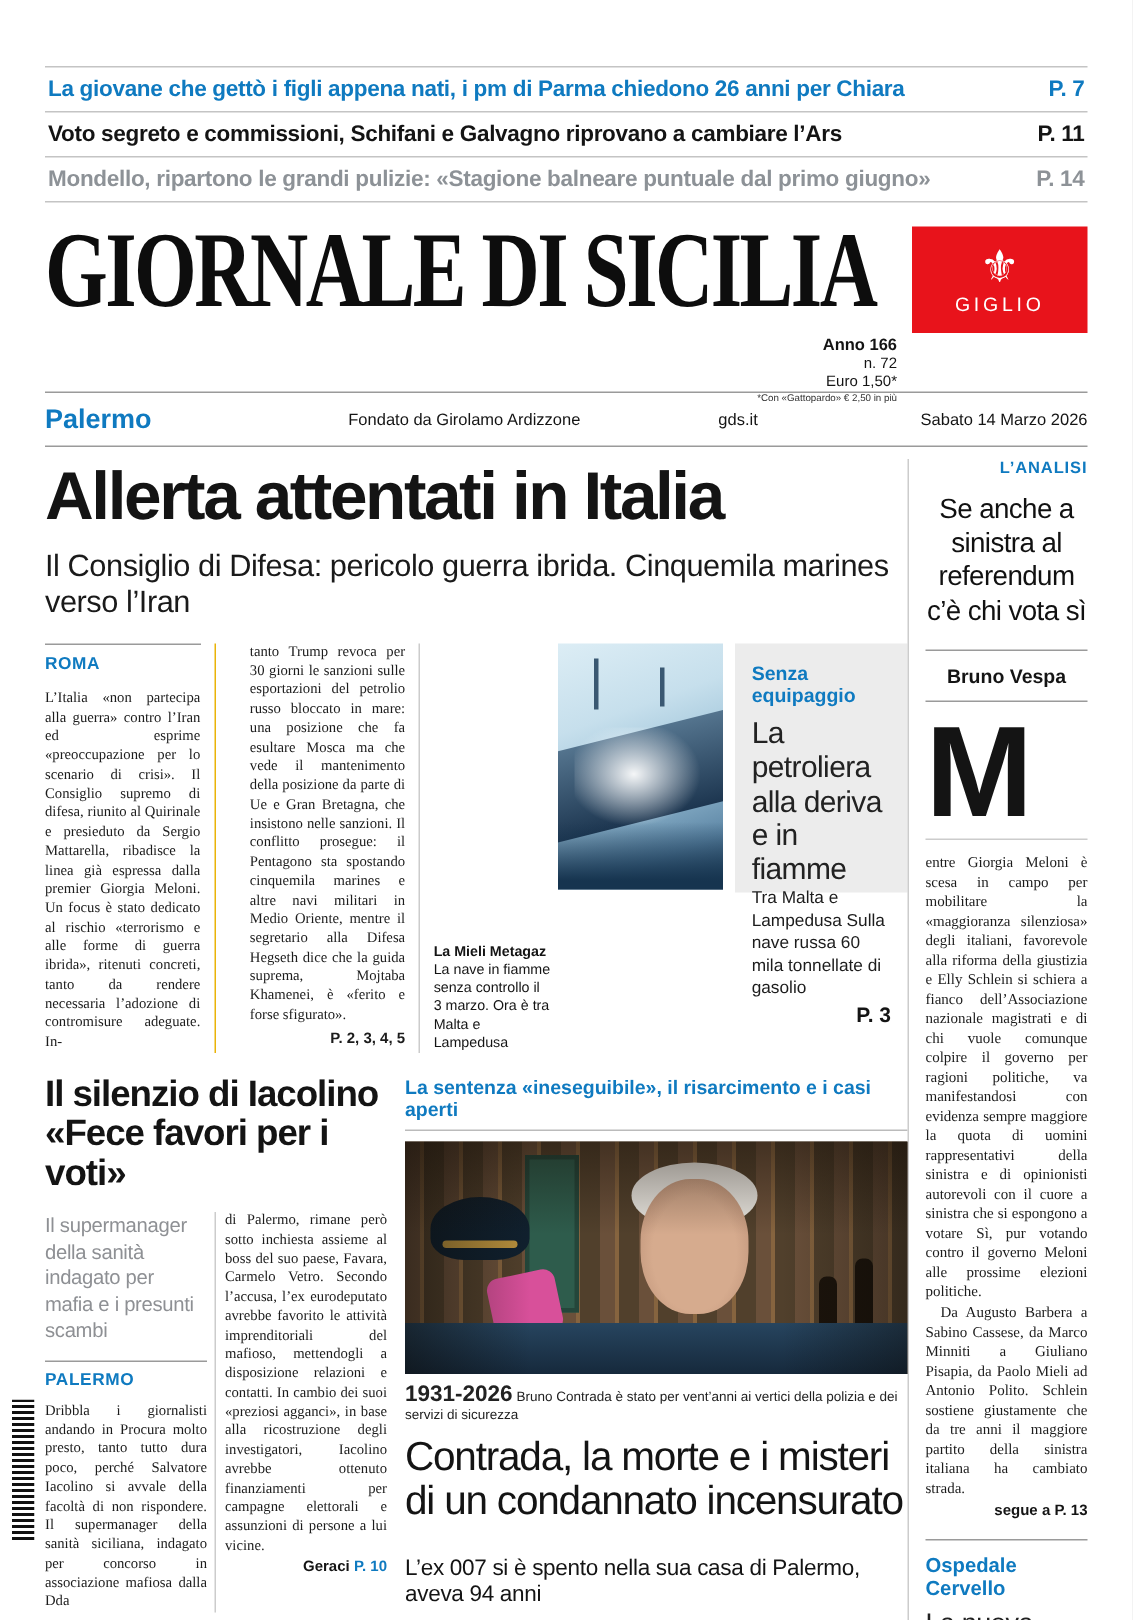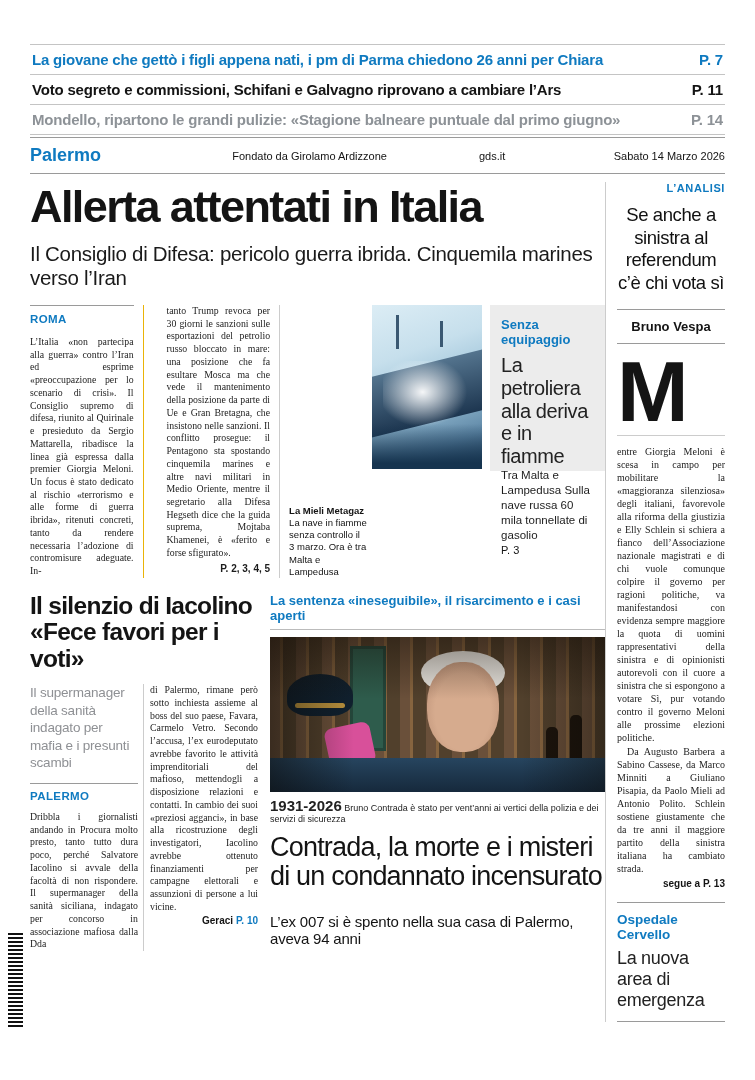--- a/index.html
+++ b/index.html
@@ -59,21 +59,21 @@
   .sp-mast1{left:22%}.sp-mast2{left:62%;height:26px;top:10%}
   .sp-smoke{position:absolute;left:10%;top:34%;width:80%;height:42%;
             background:radial-gradient(ellipse at 45% 45%,rgba(255,255,255,.95),rgba(255,255,255,0) 65%)}
   .sp-sea{position:absolute;bottom:-4px;left:0;right:0;height:30%;
           background:linear-gradient(180deg,rgba(20,40,60,0),#16344f 80%)}
   .tanker-box{width:118px;margin-left:8px;background:#ececec;padding:12px 11px;box-sizing:border-box;
               height:166px;display:flex;flex-direction:column}
   .tk-kicker{color:#0f7ac0;font-weight:bold;font-size:13px}
   .tk-title{font-size:20px;line-height:1.14;letter-spacing:-.4px;margin-top:7px;color:#222}
   .tk-text{font-size:11.5px;line-height:1.3;margin-top:auto;color:#1c1c1c}
-  .tk-page{font-weight:normal;font-size:11px;margin-top:1px}
+  .tk-page{text-align:right;font-weight:bold;font-size:14px;margin-top:1px}
   
   .second-row{display:flex;margin-top:15px}
   .iac{width:228px}
   .iac-h2{font-size:24.5px;font-weight:bold;line-height:1.08;letter-spacing:-.7px;margin:0}
   .iac-cols{display:flex;margin-top:12px}
   .iac-left{width:108px}
   .iac-right{width:108px;border-left:1px solid #ccc;margin-left:5px;padding-left:6px}
   .standfirst{color:#8e9094;font-size:13.5px;line-height:1.3;letter-spacing:-.2px}
   .iac-body{font-family:"Liberation Serif",serif;font-size:9.8px;line-height:1.3;text-align:justify;color:#1c1c1c}
   .byline{font-size:10px;font-weight:bold;text-align:right;margin-top:2px}
@@ -132,20 +132,33 @@
       <div class="tb-row">
         <span class="tb-text c-dark">Voto segreto e commissioni, Schifani e Galvagno riprovano a cambiare l’Ars</span>
         <span class="tb-page c-dark">P. 11</span>
       </div>
       <div class="tb-row">
         <span class="tb-text c-gray">Mondello, ripartono le grandi pulizie: «Stagione balneare puntuale dal primo giugno»</span>
         <span class="tb-page c-gray">P. 14</span>
       </div>
     </div>
 
+    <div class="masthead">
+      <div class="mast-title">GIORNALE DI SICILIA</div>
+      <div class="giglio-box">
+        <span class="giglio-lily">⚜</span>
+        <span class="giglio-name">GIGLIO</span>
+      </div>
+      <div class="edition">
+        <div class="ed-anno">Anno 166</div>
+        <div class="ed-num">n. 72</div>
+        <div class="ed-price">Euro 1,50*</div>
+        <div class="ed-note">*Con «Gattopardo» € 2,50 in più</div>
+      </div>
+    </div>
 
     <div class="dateline">
       <span class="dl-city">Palermo</span>
       <span class="dl-found">Fondato da Girolamo Ardizzone</span>
       <span class="dl-site">gds.it</span>
       <span class="dl-date">Sabato 14 Marzo 2026</span>
     </div>
 
     <div class="main-wrap">
 

